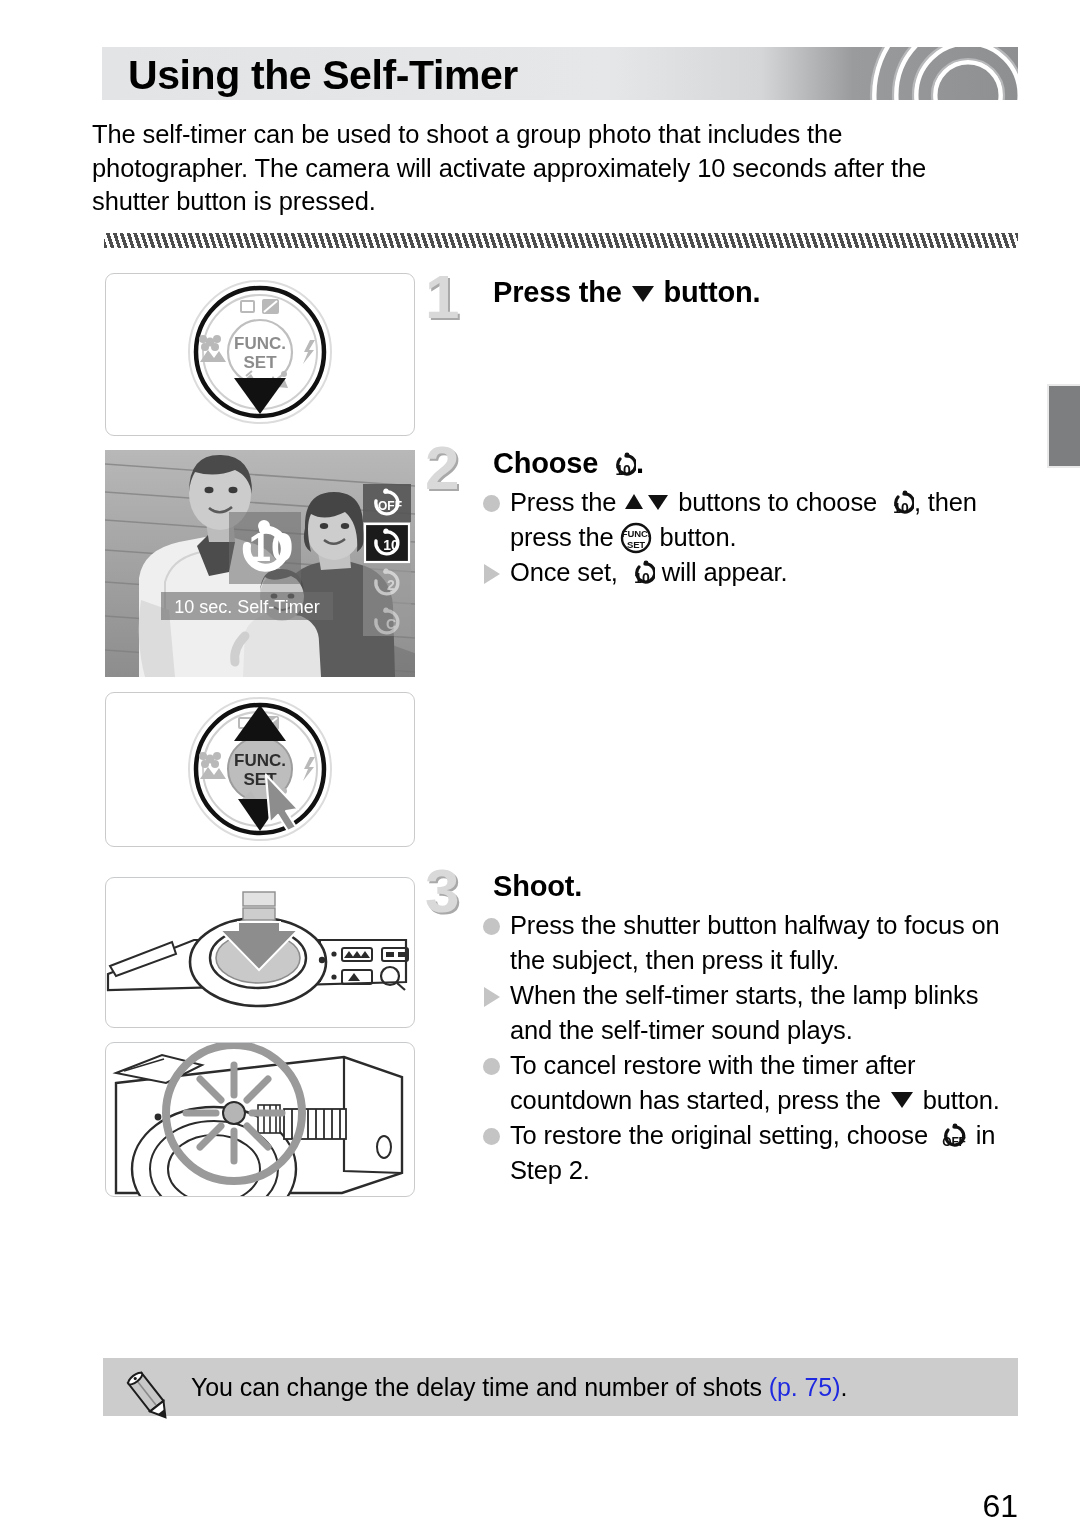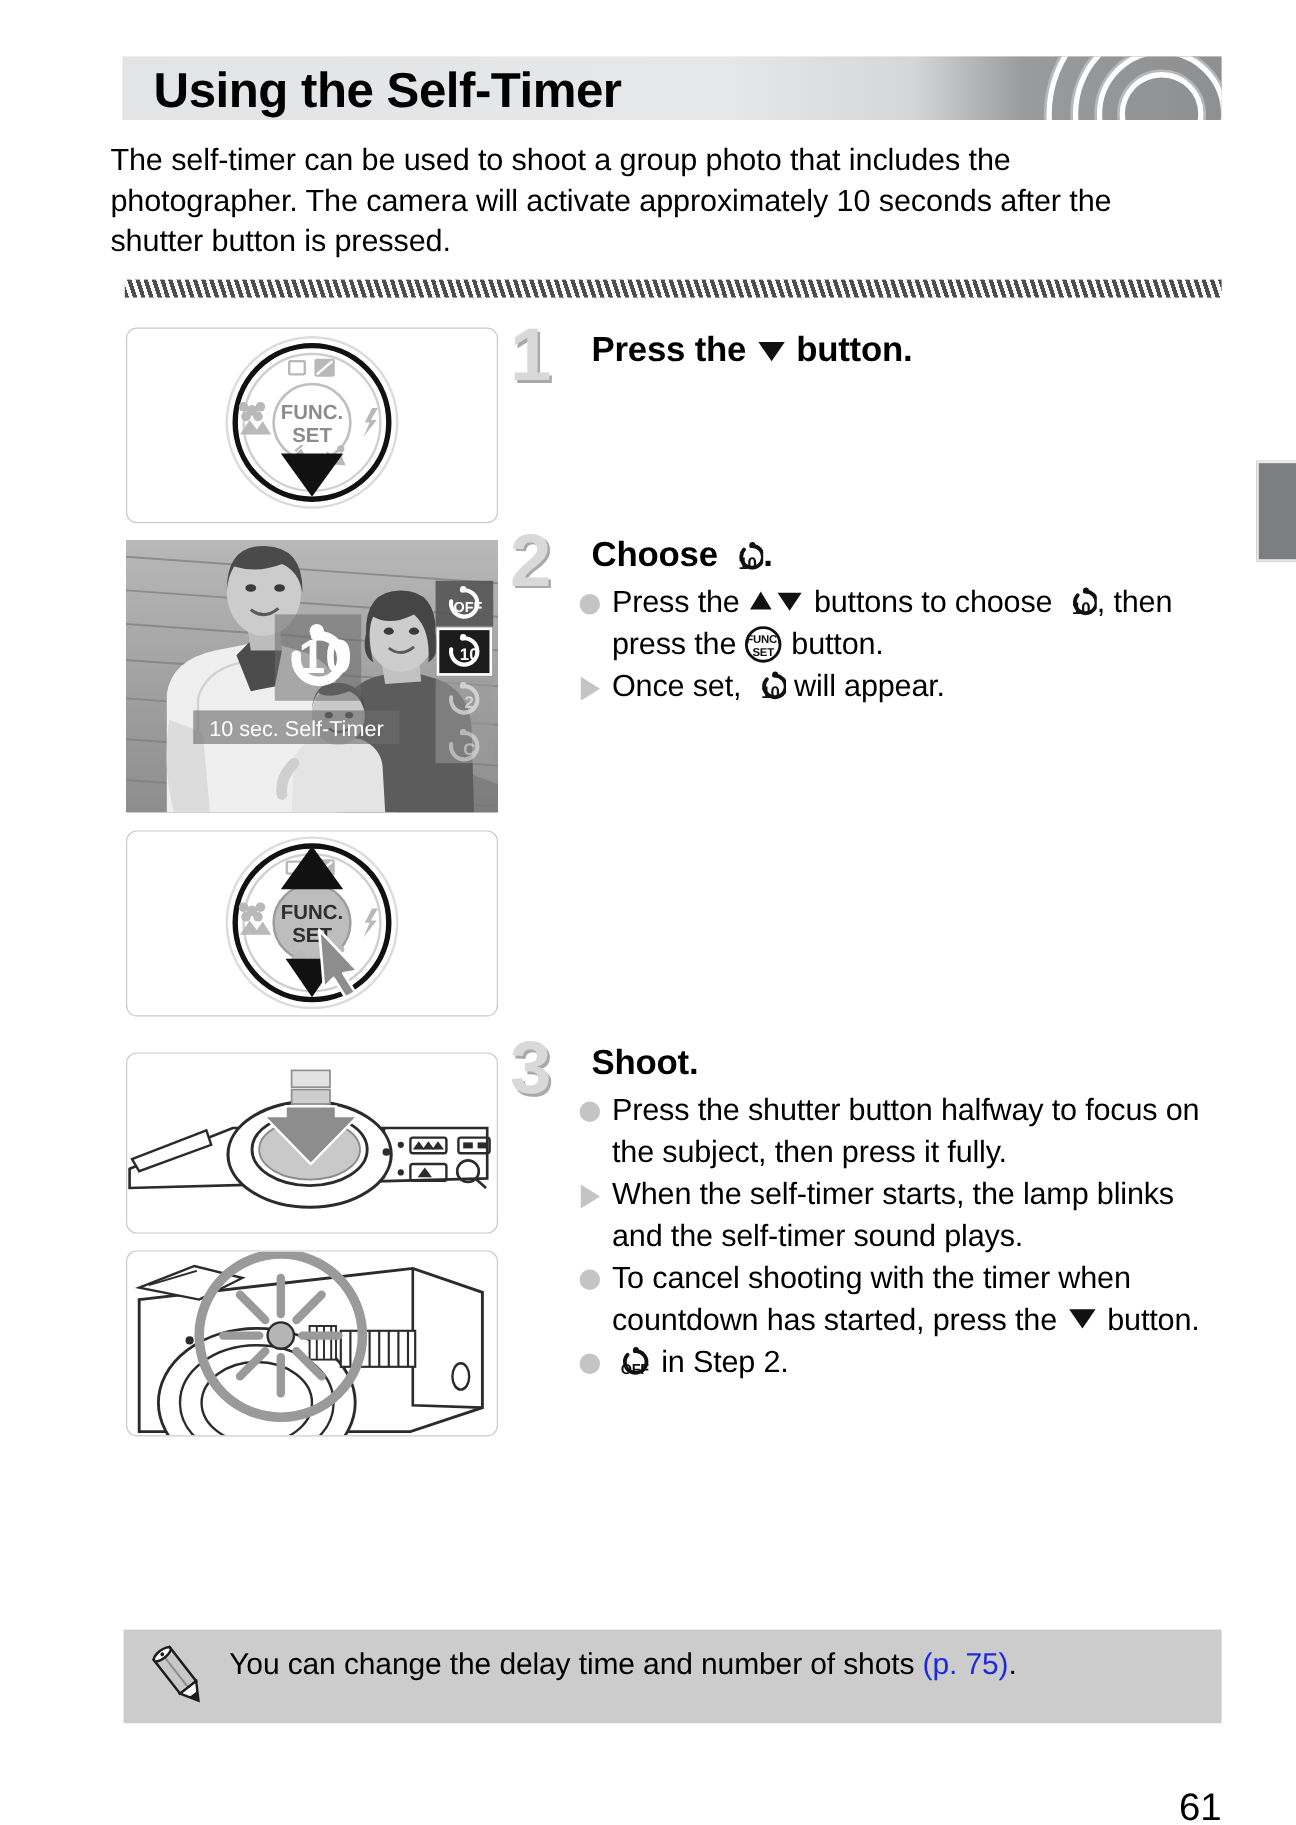--- a/index.html
+++ b/index.html
@@ -179,21 +179,21 @@
   .gi-toff { width: 34px; height: 28px; vertical-align: -6px; }
   .gi-func { width: 32px; height: 32px; vertical-align: -8px; }
   .gi-down-big { width: 28px; height: 24px; vertical-align: -2px; }
 
   
   .notebox {
     position: absolute;
     left: 103px;
     top: 1358px;
     width: 915px;
-    height: 78px;
+    height: 58px;
     background: #cccccc;
   }
   .note-pencil {
     position: absolute;
     left: 19px;
     top: 11px;
     width: 54px;
     height: 56px;
   }
   .note-text {
@@ -590,29 +590,30 @@
   </div>
 </div>
 
 <div class="step step-3">
   <div class="step-num">3</div>
   <div class="step-head">Shoot.</div>
   <div class="step-body">
     <div class="bullet-item bullet-dot">Press the shutter button halfway to focus on the subject, then press it fully.</div>
     <div class="bullet-item bullet-tri">When the self-timer starts, the lamp blinks and the self-timer sound plays.</div>
     <div class="bullet-item bullet-dot">
-      <span>To cancel shooting with the timer when countdown has started, press the</span>
+      <span>To cancel restore with the timer after countdown has started, press the</span>
       <span class="gi gi-down-big">
         <svg viewBox="0 0 28 24" width="28" height="24">
             <path d="M3 5 L25 5 L14 21 Z" fill="#111"></path>
           </svg>
       </span>
       <span>button.</span>
     </div>
     <div class="bullet-item bullet-dot">
+      <span>To restore the original setting, choose</span>
       <span class="gi gi-toff">
         <svg viewBox="0 0 34 28" width="34" height="28">
           <path d="M13 8 A9 9 0 1 0 19 5" fill="none" stroke="#111" stroke-width="3.2" stroke-linecap="round"></path>
           <circle cx="20" cy="4" r="2.4" fill="#111"></circle>
           <text x="19" y="24" text-anchor="middle" font-family="Liberation Sans, sans-serif" font-size="12" font-weight="bold" fill="#111">OFF</text>
         </svg>
       </span>
       <span>in Step 2.</span>
     </div>
   </div>

